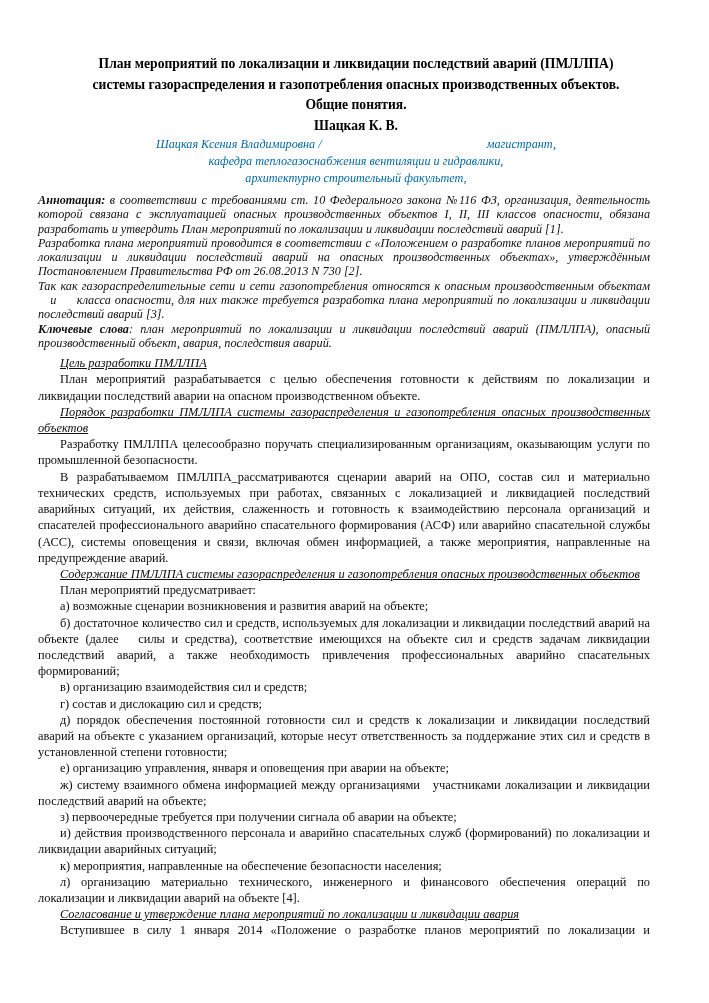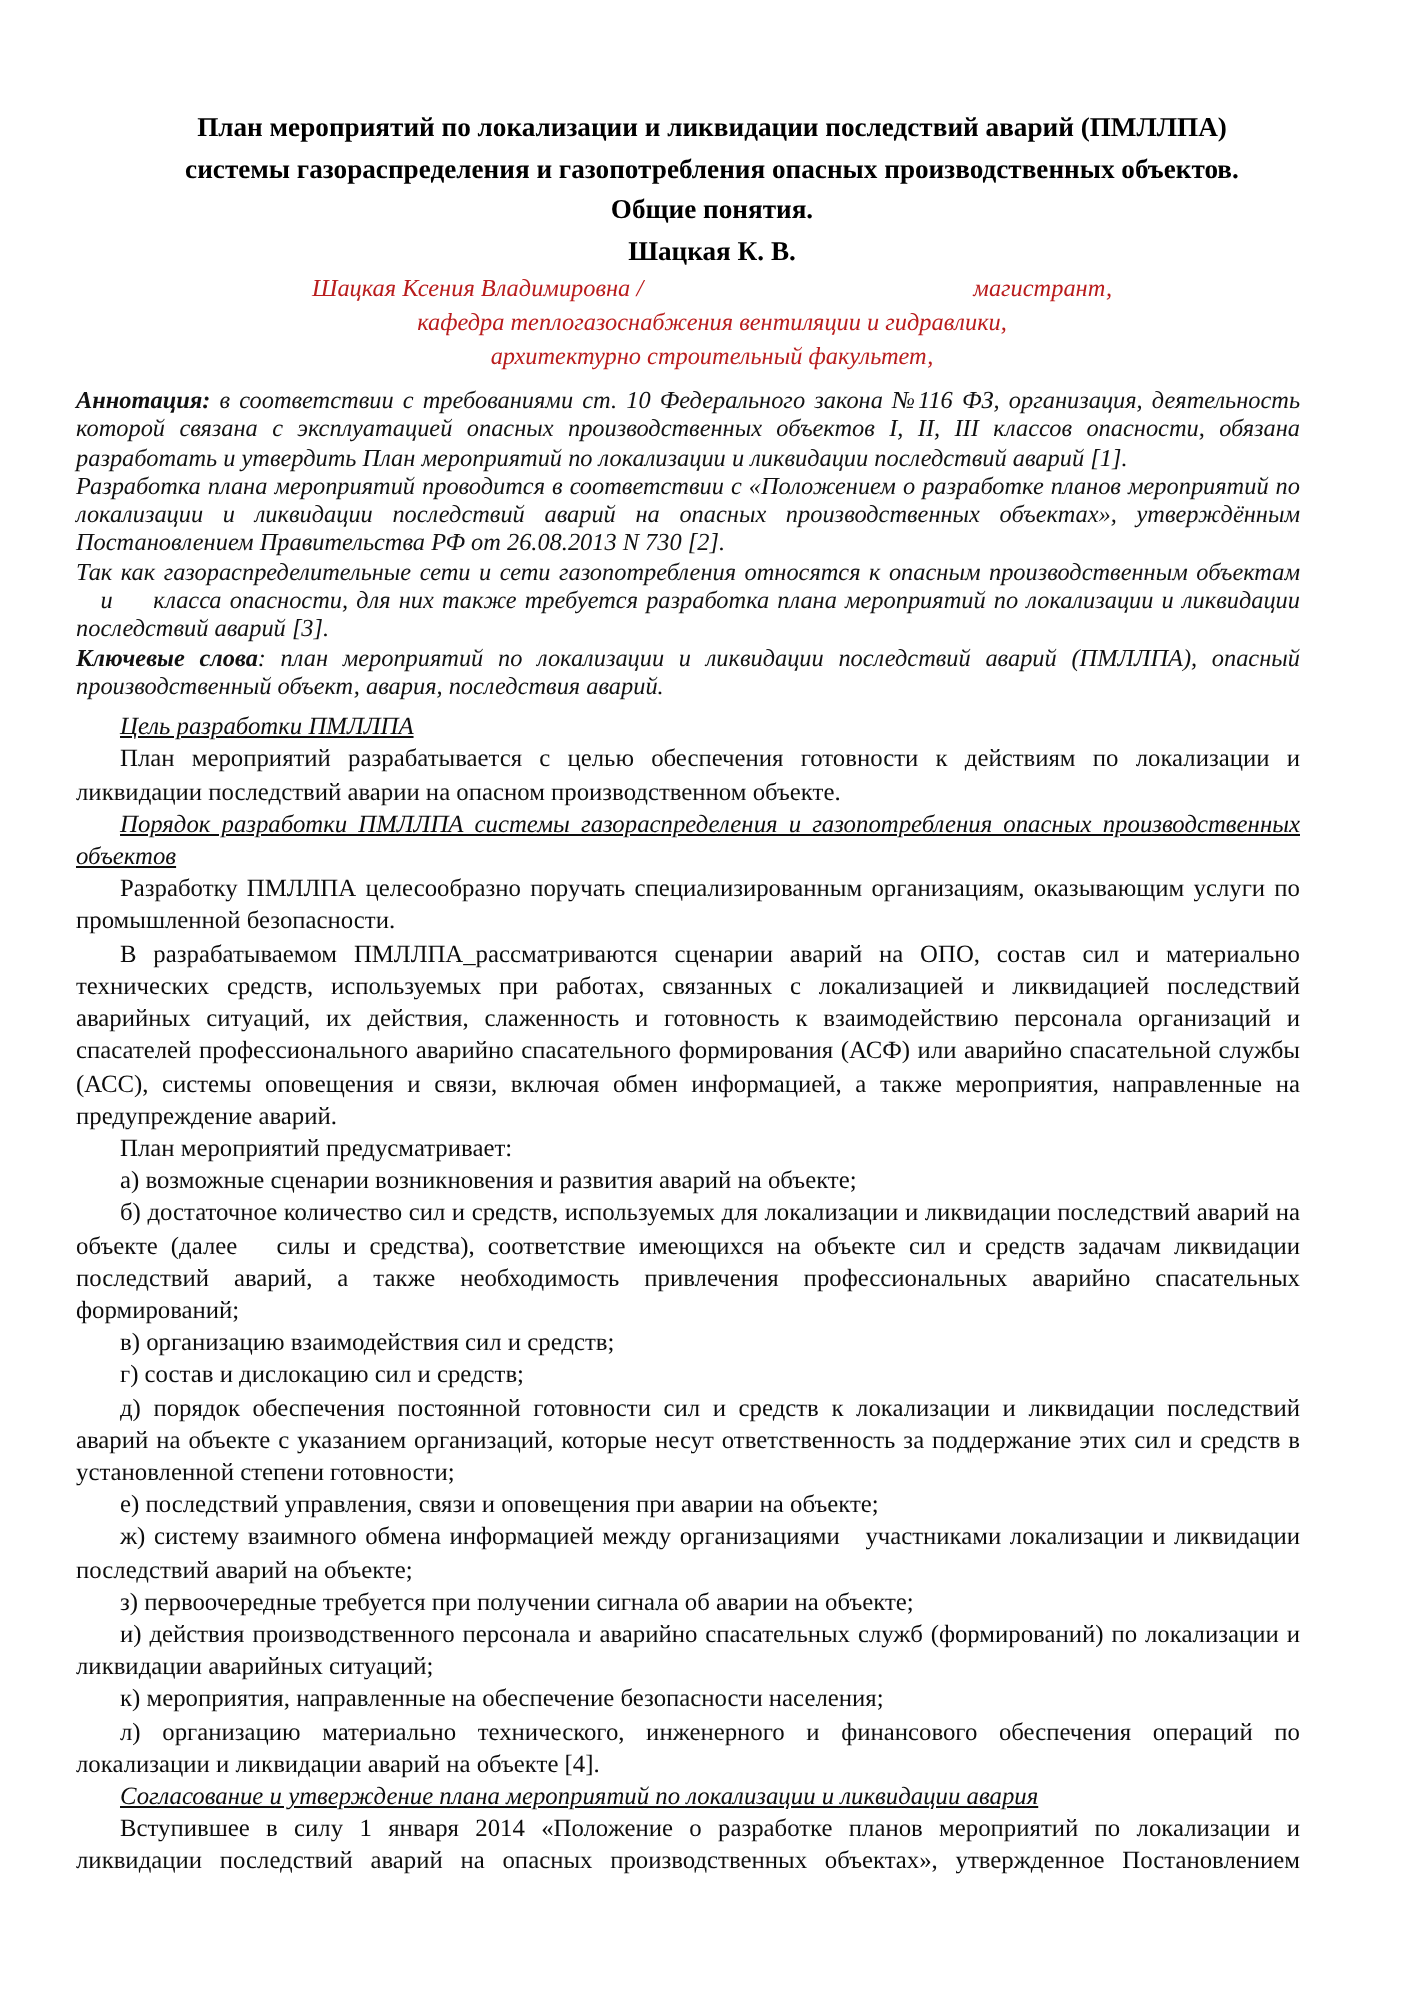--- a/index.html
+++ b/index.html
@@ -27,21 +27,21 @@
     line-height: 20.5px;
     color: #000000;
   }
   
   .author-block {
     margin-left: 24px;
     font-style: italic;
     font-size: 12.2px;
     line-height: 17px;
     text-align: center;
-    color: #b91c1c;
+    color: #0369a1;
   }
   .author-line-1 {
     width: 400px;
     margin: 0 auto;
     display: flex;
     justify-content: space-between;
   }
   
   .abstract-block {
     margin-top: 6px;
@@ -102,27 +102,28 @@
     <p>Так как газораспределительные сети и сети газопотребления относятся к опасным производственным объектам &nbsp;&nbsp;&nbsp;и&nbsp;&nbsp;&nbsp;&nbsp; класса опасности, для них также требуется разработка плана мероприятий по локализации и ликвидации последствий аварий [3].</p>
     <p><span class="lead-label">Ключевые слова</span><span>: план мероприятий по локализации и ликвидации последствий аварий (ПМЛЛПА), опасный производственный объект, авария, последствия аварий.</span></p>
   </div>
 
   <div class="body-block">
     <p class="bh">Цель разработки ПМЛЛПА</p>
     <p>План мероприятий разрабатывается с целью обеспечения готовности к действиям по локализации и ликвидации последствий аварии на опасном производственном объекте.</p>
     <p class="bh">Порядок разработки ПМЛЛПА системы газораспределения и газопотребления опасных производственных объектов</p>
     <p>Разработку ПМЛЛПА целесообразно поручать специализированным организациям, оказывающим услуги по промышленной безопасности.</p>
     <p>В разрабатываемом ПМЛЛПА_рассматриваются сценарии аварий на ОПО, состав сил и материально технических средств, используемых при работах, связанных с локализацией и ликвидацией последствий аварийных ситуаций, их действия, слаженность и готовность к взаимодействию персонала организаций и спасателей профессионального аварийно спасательного формирования (АСФ) или аварийно спасательной службы (АСС), системы оповещения и связи, включая обмен информацией, а также мероприятия, направленные на предупреждение аварий.</p>
+    <p class="bh">Содержание ПМЛЛПА системы газораспределения и газопотребления опасных производственных объектов</p>
     <p>План мероприятий предусматривает:</p>
     <p>а) возможные сценарии возникновения и развития аварий на объекте;</p>
     <p>б) достаточное количество сил и средств, используемых для локализации и ликвидации последствий аварий на объекте (далее &nbsp;&nbsp;силы и средства), соответствие имеющихся на объекте сил и средств задачам ликвидации последствий аварий, а также необходимость привлечения профессиональных аварийно спасательных формирований;</p>
     <p>в) организацию взаимодействия сил и средств;</p>
     <p>г) состав и дислокацию сил и средств;</p>
     <p>д) порядок обеспечения постоянной готовности сил и средств к локализации и ликвидации последствий аварий на объекте с указанием организаций, которые несут ответственность за поддержание этих сил и средств в установленной степени готовности;</p>
-    <p>е) последствий управления, связи и оповещения при аварии на объекте;</p>
+    <p>е) организацию управления, января и оповещения при аварии на объекте;</p>
     <p>ж) систему взаимного обмена информацией между организациями &nbsp;&nbsp;участниками локализации и ликвидации последствий аварий на объекте;</p>
     <p>з) первоочередные требуется при получении сигнала об аварии на объекте;</p>
     <p>и) действия производственного персонала и аварийно спасательных служб (формирований) по локализации и ликвидации аварийных ситуаций;</p>
     <p>к) мероприятия, направленные на обеспечение безопасности населения;</p>
     <p>л) организацию материально технического, инженерного и финансового обеспечения операций по локализации и ликвидации аварий на объекте [4].</p>
     <p class="bh">Согласование и утверждение плана мероприятий по локализации и ликвидации авария</p>
     <p>Вступившее в силу 1 января 2014 «Положение о разработке планов мероприятий по локализации и ликвидации последствий аварий на опасных производственных объектах», утвержденное Постановлением Правительства РФ 730, регламентирует порядок разработки, содержания, утверждения и согласования Планов мероприятий по локализации и ликвидации последствий аварий.</p>
   </div>
 
 </div>

